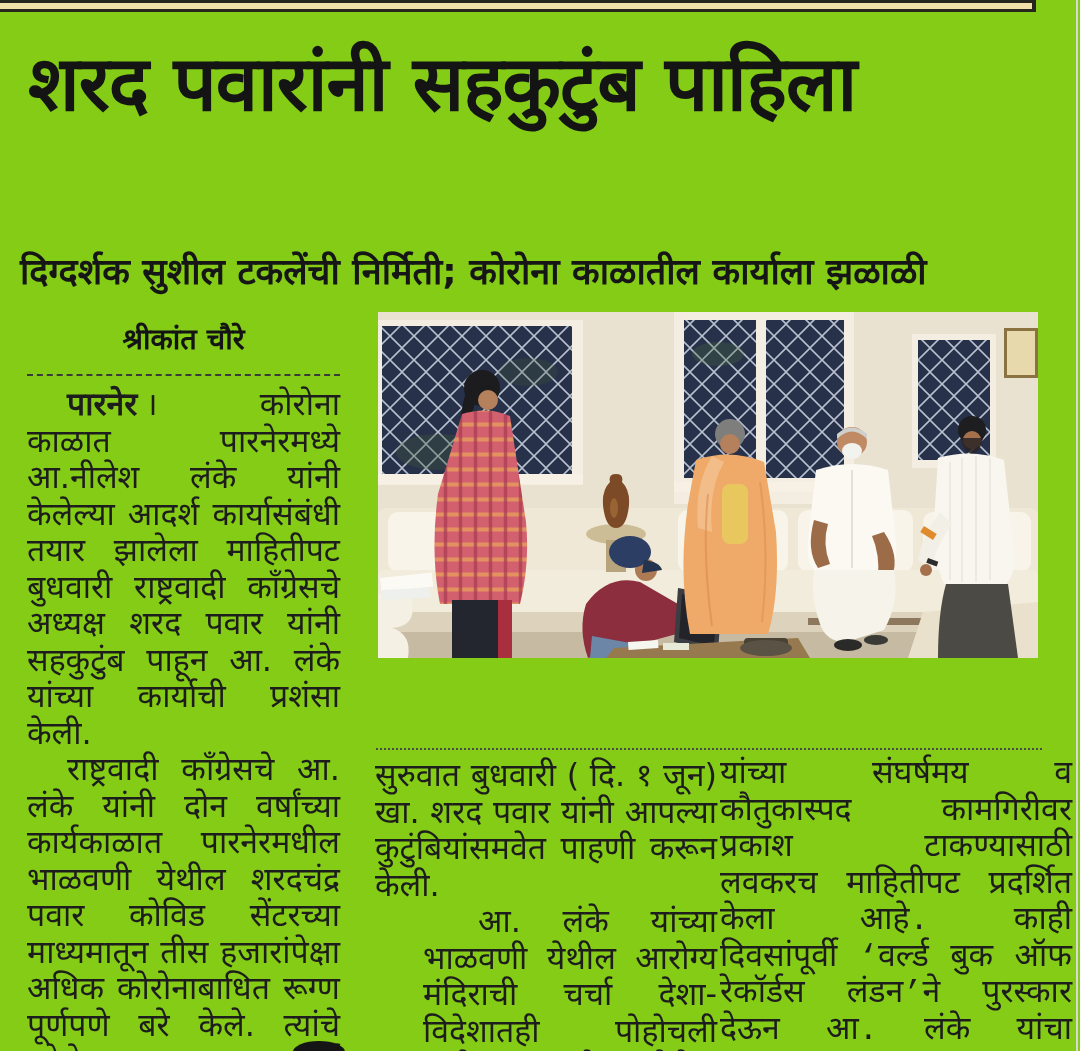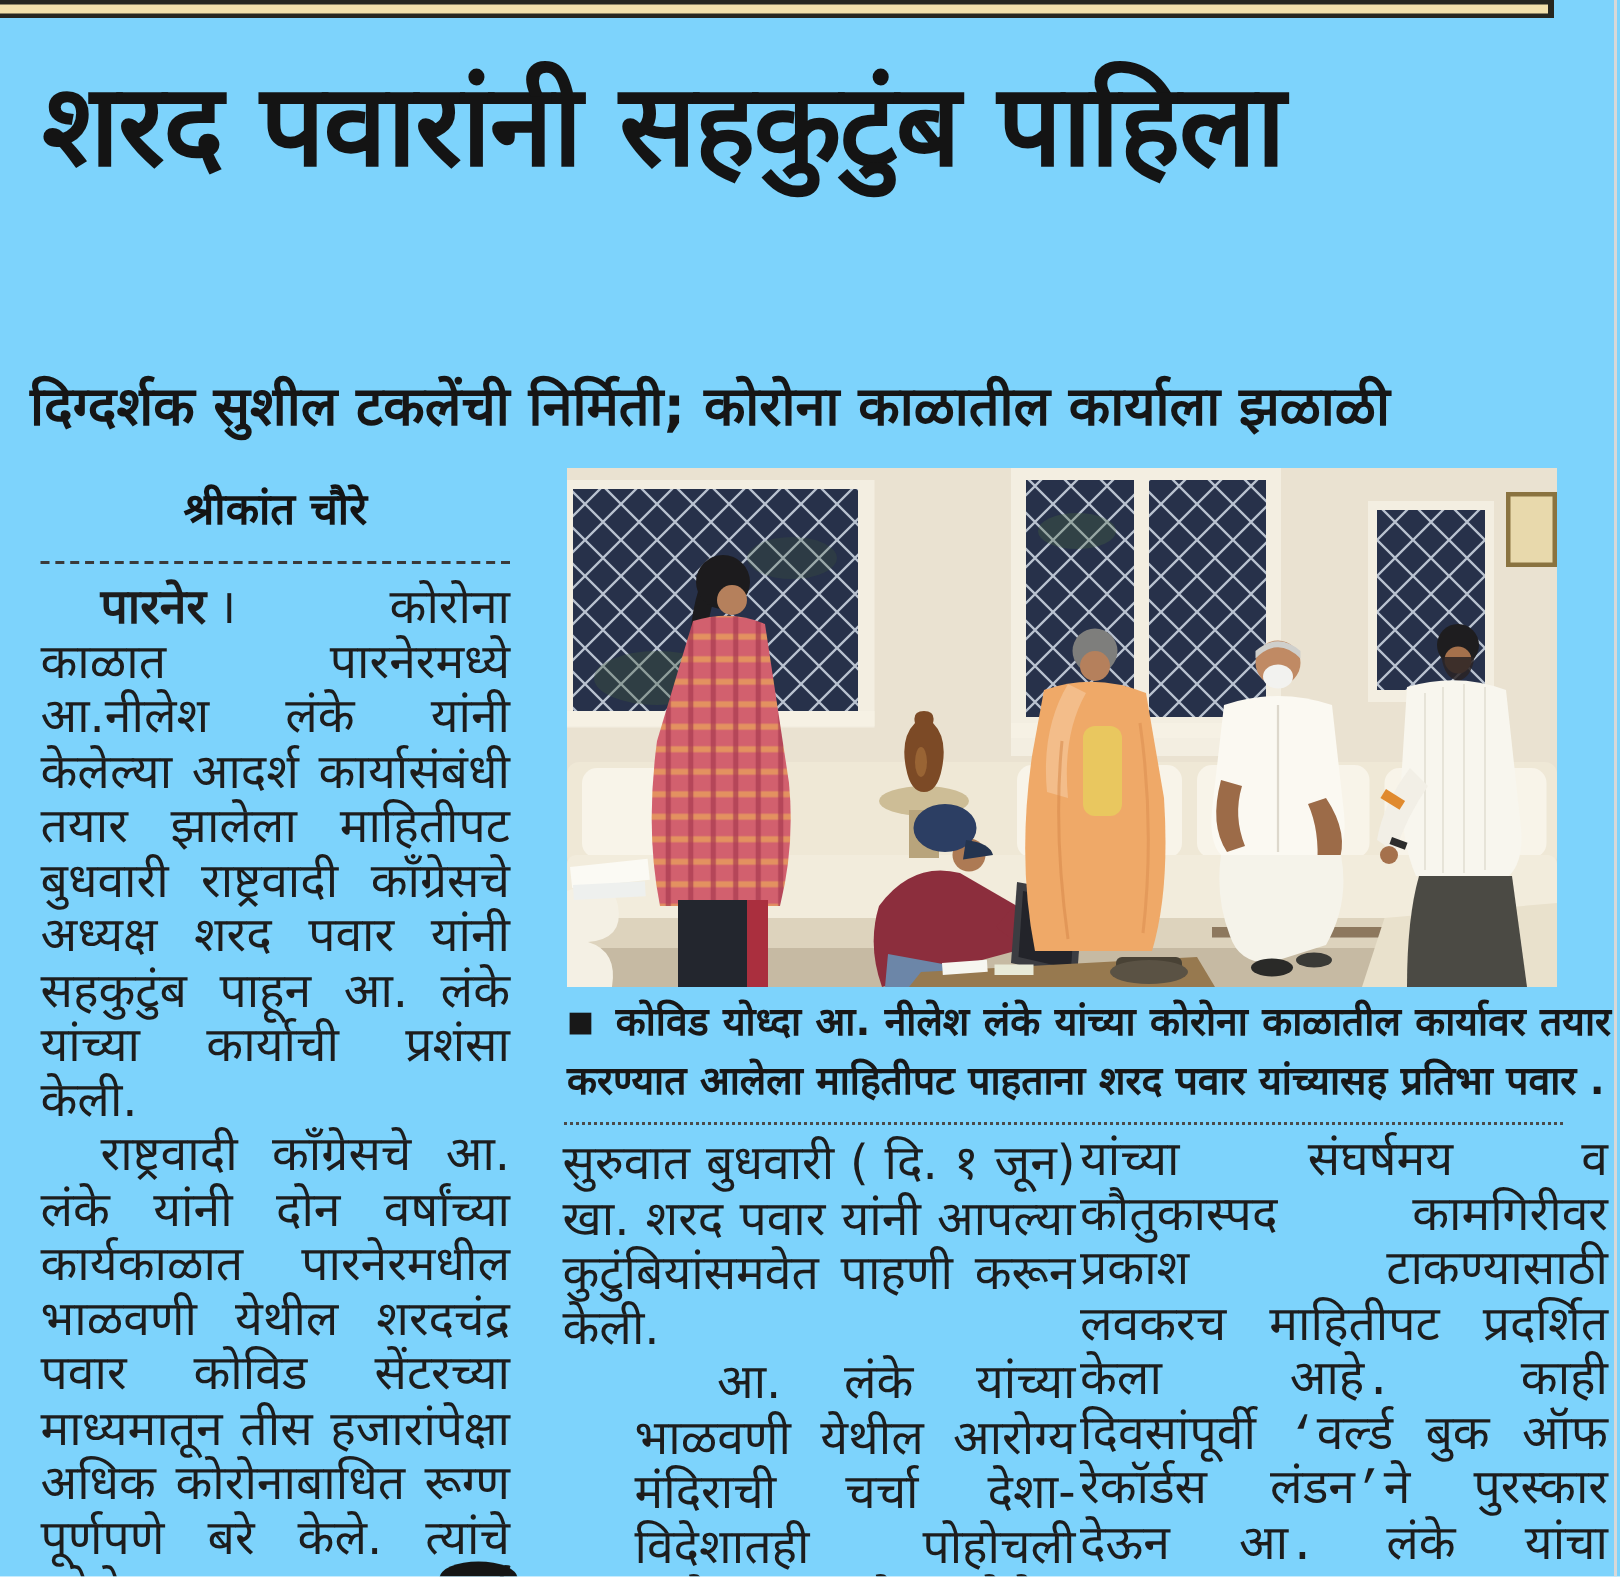--- a/index.html
+++ b/index.html
@@ -1,17 +1,17 @@
 <!DOCTYPE html>
 <html><head>
 <meta charset="utf-8">
 <style>
   html,body{margin:0;padding:0;background:#ffffff;}
   .page{
-    position:relative;width:1080px;height:1051px;background:#7dd3fc;
+    position:relative;width:1080px;height:1051px;background:#84cc16;
     font-family:"DejaVu Sans",sans-serif;color:#1b1b1b;overflow:hidden;
   }
   
   .top-strip{
     position:absolute;left:0;top:0;width:1036px;height:12px;box-sizing:border-box;
     background:#f2e0ab;
     border-top:3px solid #26261f;border-bottom:3px solid #26261f;border-right:4px solid #26261f;
   }
   .right-edge-line{
     position:absolute;left:1076px;top:0;width:2px;height:1051px;background:#d8d8d8;
@@ -208,23 +208,20 @@
         <path d="M572 150 V268 M584 146 V270 M598 144 V270 M612 146 V268" stroke="#d8d4c6" stroke-width="1.2" opacity="0.6"></path>
         <path d="M562 200 q-18 24 -22 48 l12 8 q8 -24 22 -44 Z" fill="#f2efe6"></path>
         <rect x="546" y="214" width="15" height="7" fill="#e08a2e" transform="rotate(32 546 214)"></rect>
         <circle cx="548" cy="258" r="6" fill="#a5714c"></circle>
         <rect x="550" y="246" width="11" height="5" fill="#2c2c2c" transform="rotate(20 550 246)"></rect>
         <path d="M568 272 L630 272 L640 346 L560 346 Q560 300 568 272 Z" fill="#4b4a44"></path>
       </g>
     </svg>
   </div>
 
-  <div class="caption">
-    <span class="cap-bullet">■</span><span class="cap-text">कोविड योध्दा आ. नीलेश लंके यांच्या कोरोना काळातील कार्यावर तयार करण्यात आलेला माहितीपट पाहताना शरद पवार यांच्यासह प्रतिभा पवार .</span>
-  </div>
   <div class="caption-rule"></div>
 
   <div class="col col2">
     <p class="body-p">सुरुवात बुधवारी ( दि. १ जून) खा. शरद पवार यांनी आपल्या कुटुंबियांसमवेत पाहणी करून केली.</p>
     <p class="body-p indent2">आ. लंके यांच्या भाळवणी येथील आरोग्य मंदिराची चर्चा देशा-विदेशातही पोहोचली आहे. त्यामुळे कोरोना काळातील आ. लंके</p>
   </div>
 
   <div class="col col3">
     <p class="body-p"><span>यांच्या संघर्षमय व कौतुकास्पद कामगिरीवर प्रकाश टाकण्यासाठी लवकरच माहितीपट प्रदर्शित केला आहे. काही दिवसांपूर्वी ‘वर्ल्ड बुक ऑफ रेकॉर्डस लंडन’ने पुरस्कार देऊन आ. लंके यांचा सन्मान करण्यात आला. ‘वर्ल्ड बुक ऑफ रेकॉर्डस’ या</span> <strong class="jump"><span>&gt;&gt;</span> <span>पान ६ वर</span></strong></p>
   </div>

